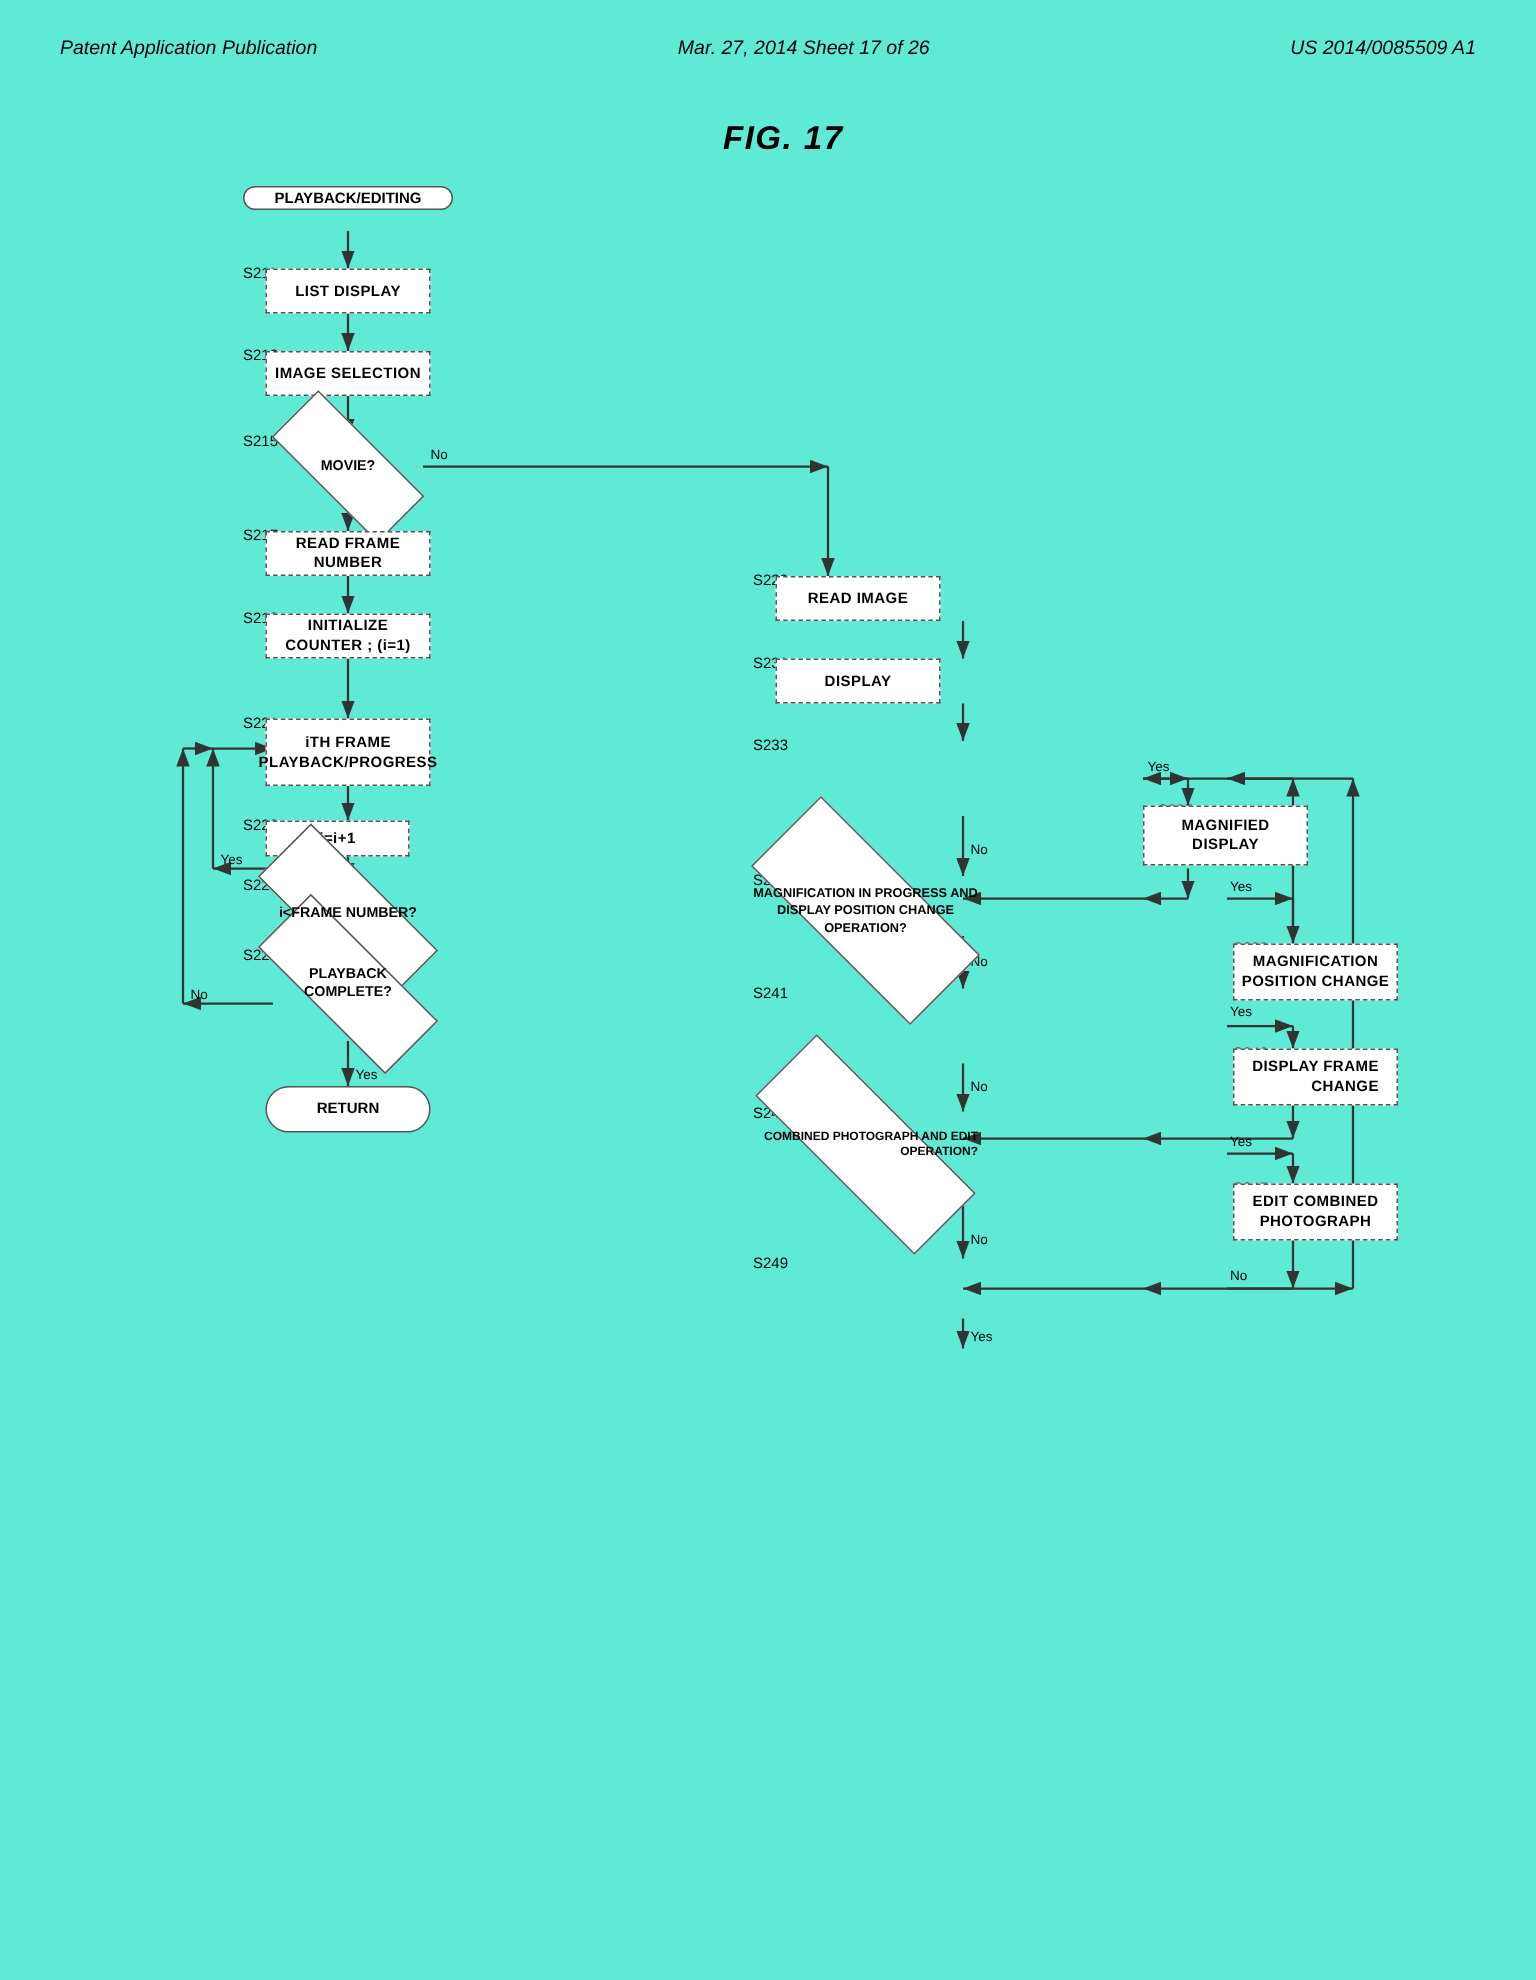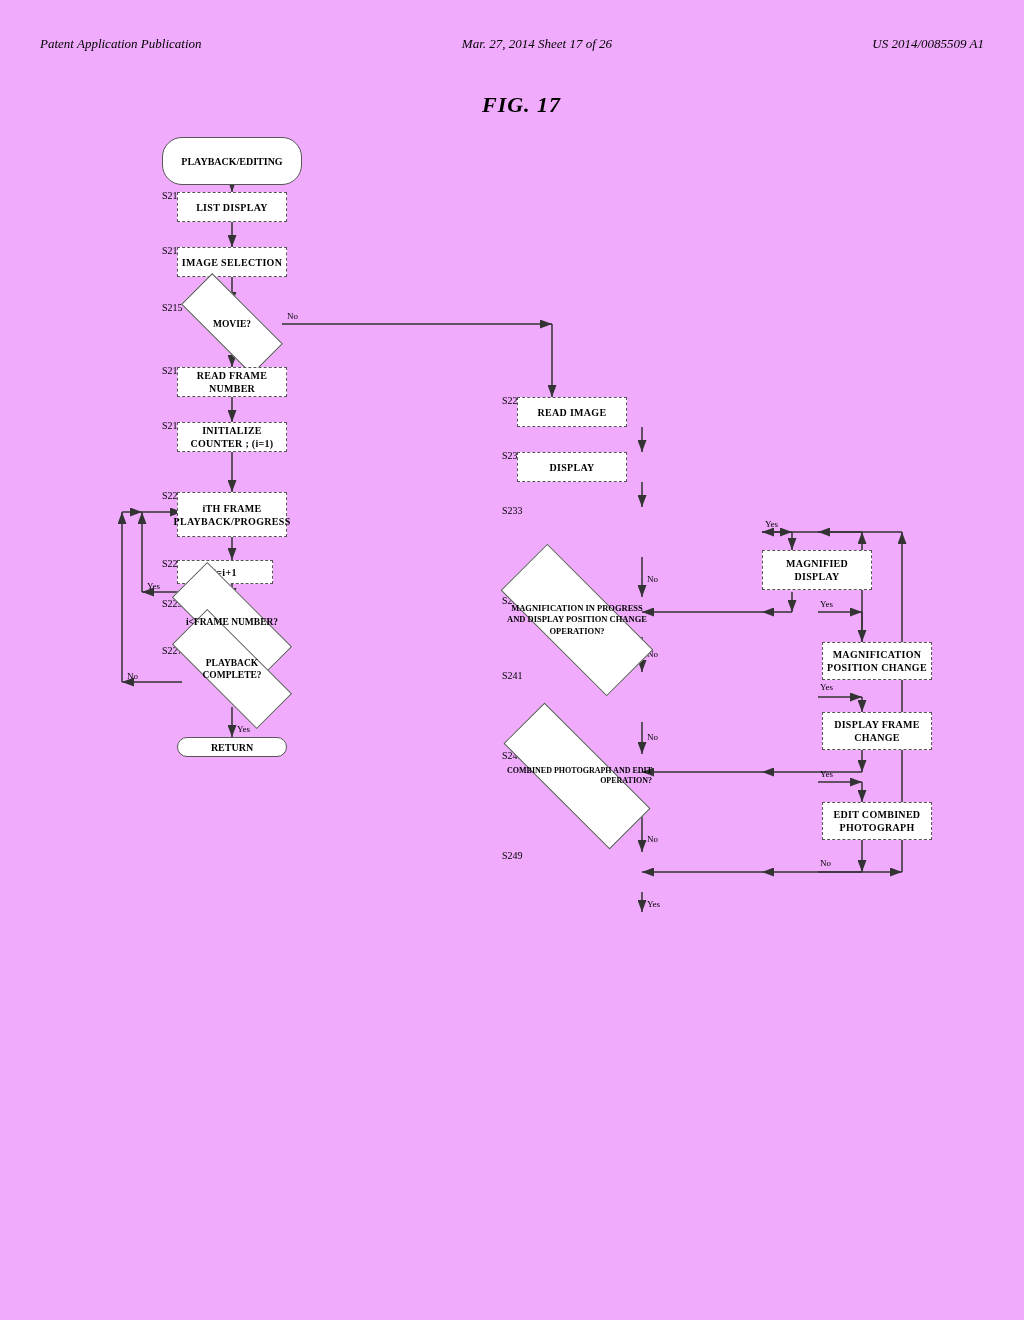--- a/index.html
+++ b/index.html
@@ -6,23 +6,22 @@
     body {
       background: #fff;
       font-family: Arial, sans-serif;
       width: 1024px;
       min-height: 1320px;
       position: relative;
     }
     .page {
       width: 1024px;
       min-height: 1320px;
-      background: #f0abfc;
-      padding: 36px 40px;
-      font-family: Liberation Serif, serif;
+      background: #5eead4;
+      padding: 24px 40px;
     }
     .header {
       display: flex;
       justify-content: space-between;
       align-items: center;
       margin-bottom: 30px;
       font-size: 13px;
       font-style: italic;
     }
     .header-left { font-style: italic; color: #000; }
@@ -233,21 +232,21 @@
       <text class="arrow-label" x="758" y="525">Yes</text>
       <text class="arrow-label" x="585" y="575">No</text>
       <text class="arrow-label" x="758" y="608">Yes</text>
       <text class="arrow-label" x="585" y="658">No</text>
       <text class="arrow-label" x="758" y="695">Yes</text>
       <text class="arrow-label" x="585" y="760">No</text>
       <text class="arrow-label" x="758" y="784">No</text>
       <text class="arrow-label" x="585" y="825">Yes</text>
     </svg>
 
-    <div class="fc-rounded" style="left:100px; top:55px; width:140px; height:48px;">
+    <div class="fc-rounded" style="left:100px; top:55px; width:140px; height:16px;">
       <span>PLAYBACK/EDITING</span>
     </div>
 
     <div class="step-label" style="left:100px; top:108px;">S211</div>
 
     <div class="fc-box" style="left:115px; top:110px; width:110px; height:30px;">
       <span>LIST DISPLAY</span>
     </div>
 
     <div class="step-label" style="left:100px; top:163px;">S213</div>
@@ -296,21 +295,21 @@
     </div>
 
     <div class="step-label" style="left:100px; top:563px;">S227</div>
 
     <div class="fc-diamond" style="left:110px; top:562px; width:120px; height:50px;">
       <div class="fc-diamond-inner"></div>
       <span class="fc-diamond-text" style="white-space:pre-line;">PLAYBACK
 COMPLETE?</span>
     </div>
 
-    <div class="fc-rounded" style="left:115px; top:655px; width:110px; height:20px;">
+    <div class="fc-rounded" style="left:115px; top:655px; width:110px; height:31px;">
       <span>RETURN</span>
     </div>
 
     <div class="step-label" style="left:440px; top:313px;">S229</div>
 
     <div class="fc-box" style="left:455px; top:315px; width:110px; height:30px;">
       <span>READ IMAGE</span>
     </div>
 
     <div class="step-label" style="left:440px; top:368px;">S231</div>
@@ -345,21 +344,21 @@
       <span style="white-space:pre-line;">MAGNIFICATION
 POSITION CHANGE</span>
     </div>
 
     <div class="step-label" style="left:440px; top:588px;">S241</div>
 
 
     <div class="step-label" style="left:760px; top:628px;">S243</div>
 
     <div class="fc-box" style="left:760px; top:630px; width:110px; height:38px;">
-      <span style="white-space:pre-line;">DISPLAY FRAME
+      <span style="white-space:pre-line;text-align:right;">DISPLAY FRAME
 CHANGE</span>
     </div>
 
     <div class="step-label" style="left:440px; top:668px;">S245</div>
 
     <div class="fc-diamond" style="left:440px; top:665px; width:150px; height:58px;">
       <div class="fc-diamond-inner"></div>
       <span class="fc-diamond-text" style="font-size:8px;text-align:right;">COMBINED
 PHOTOGRAPH AND
 EDIT OPERATION?</span>

